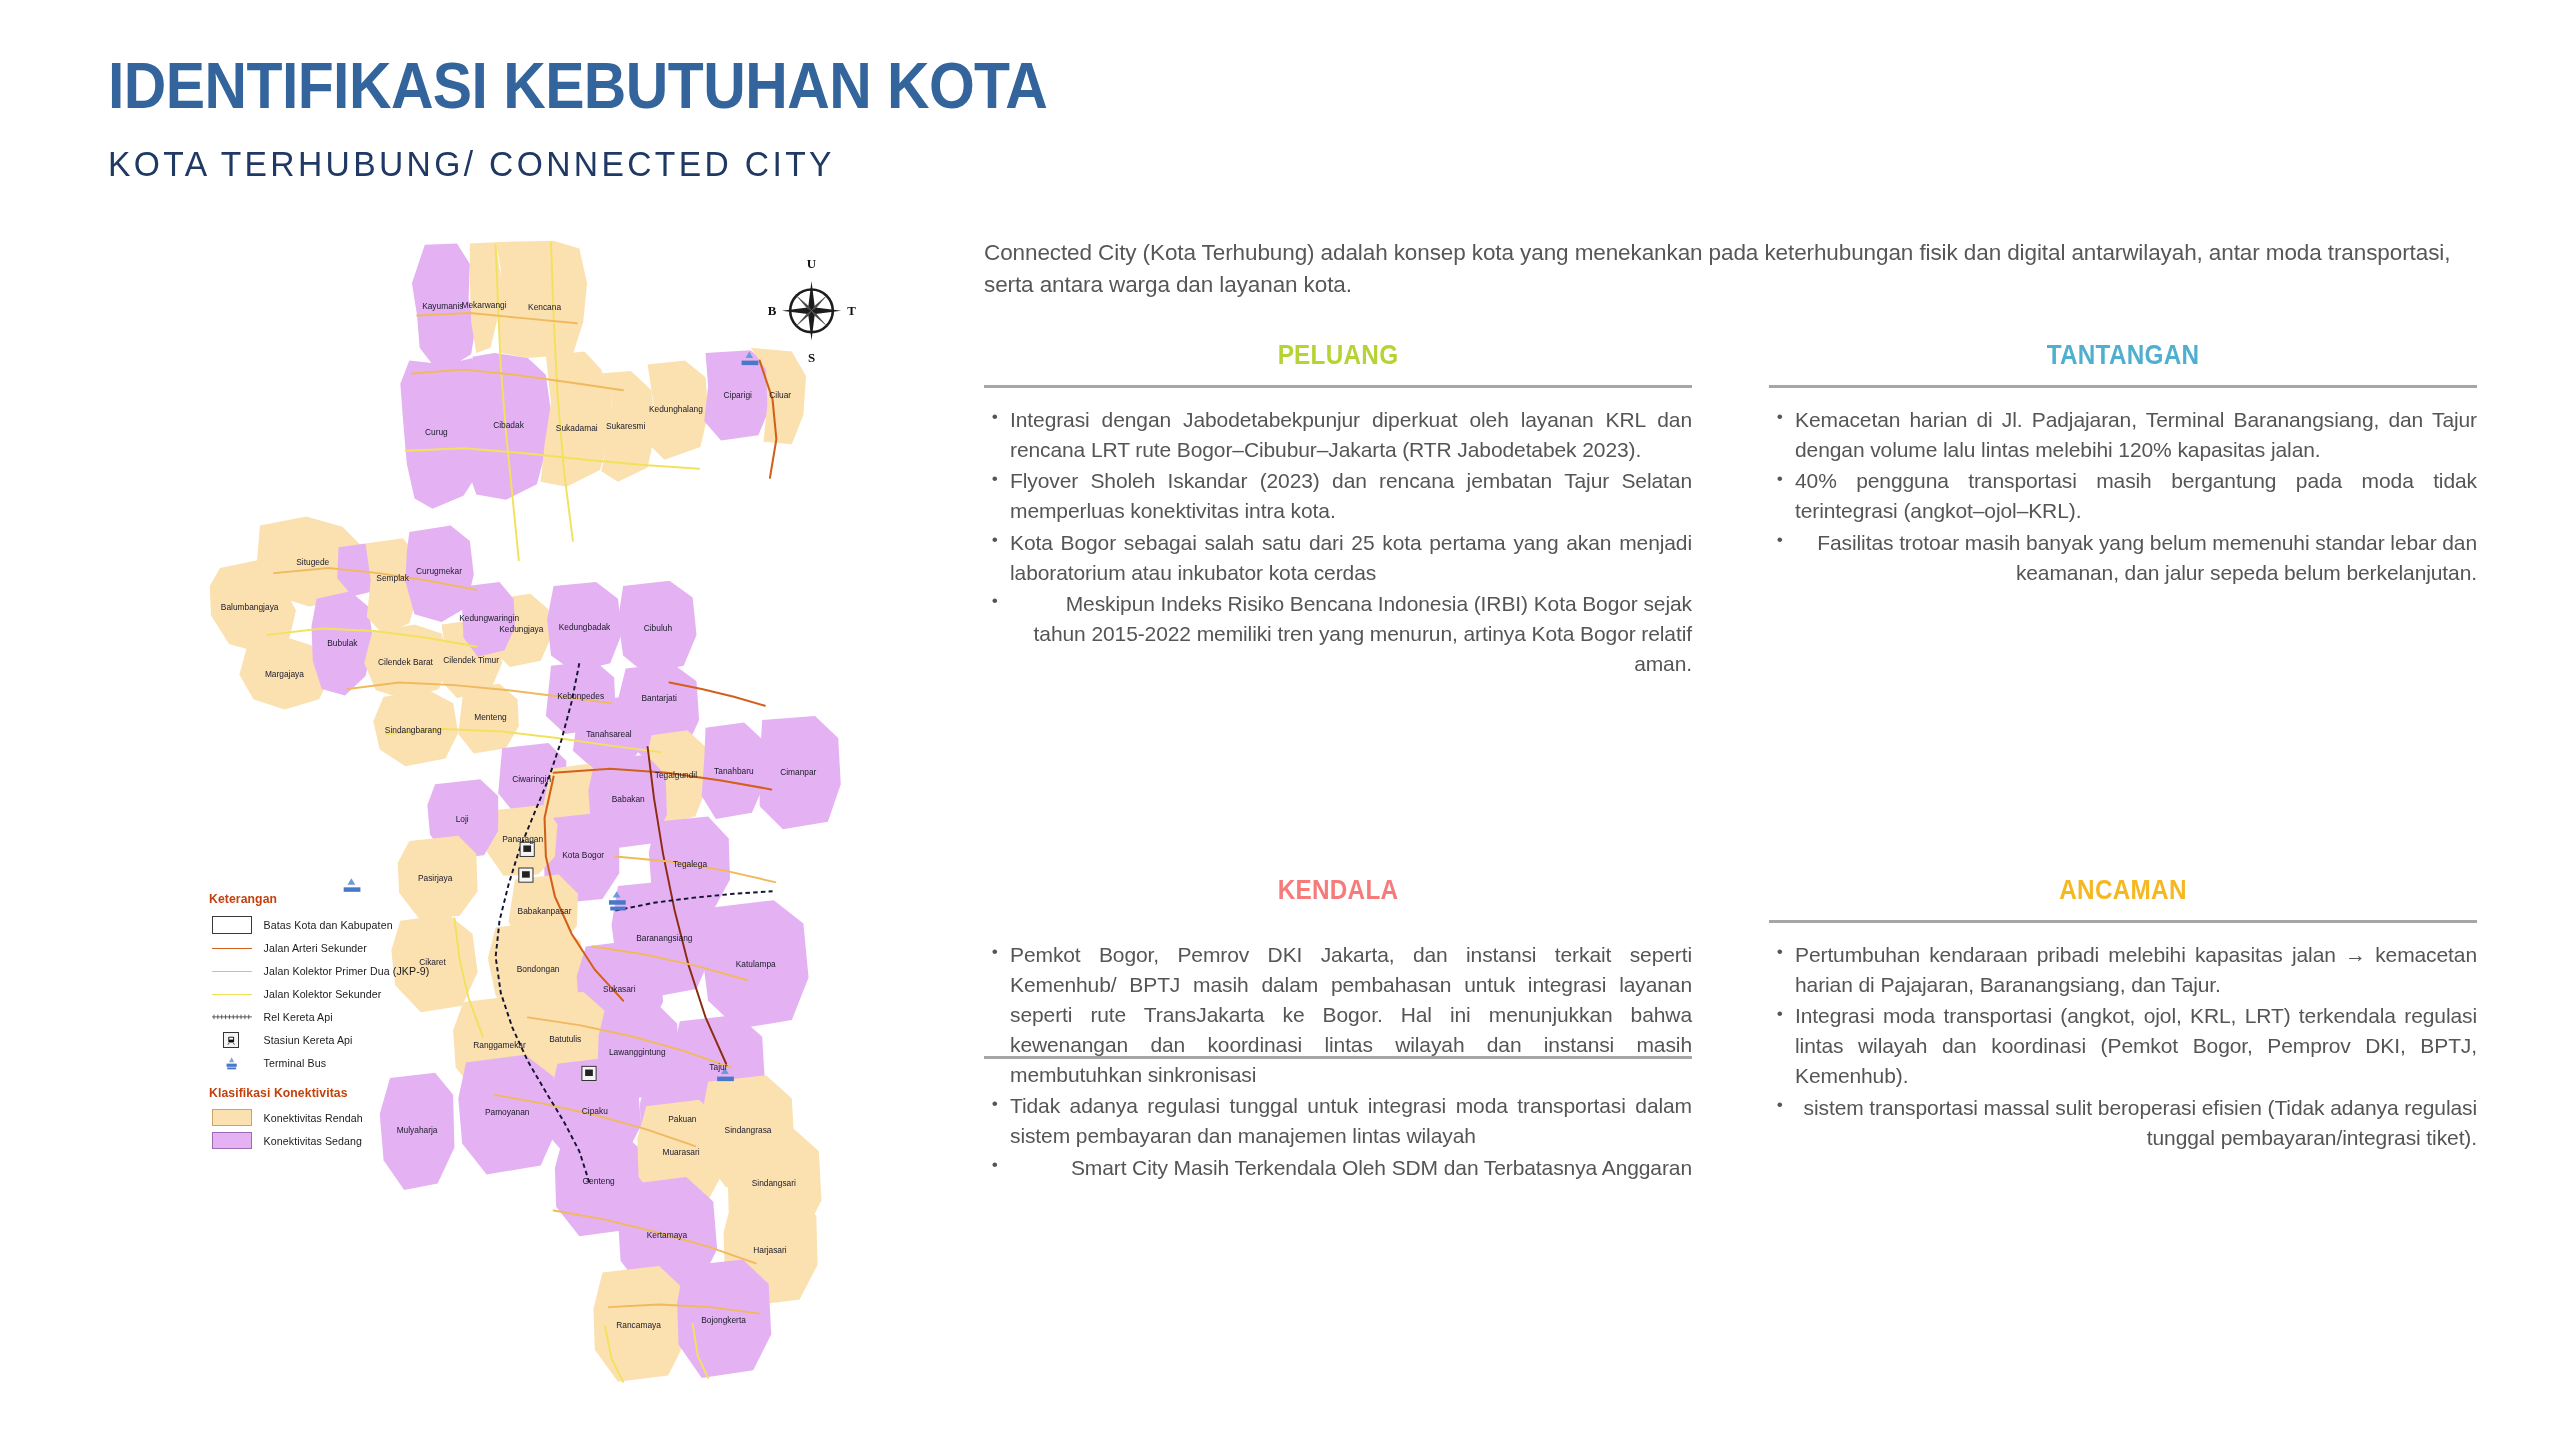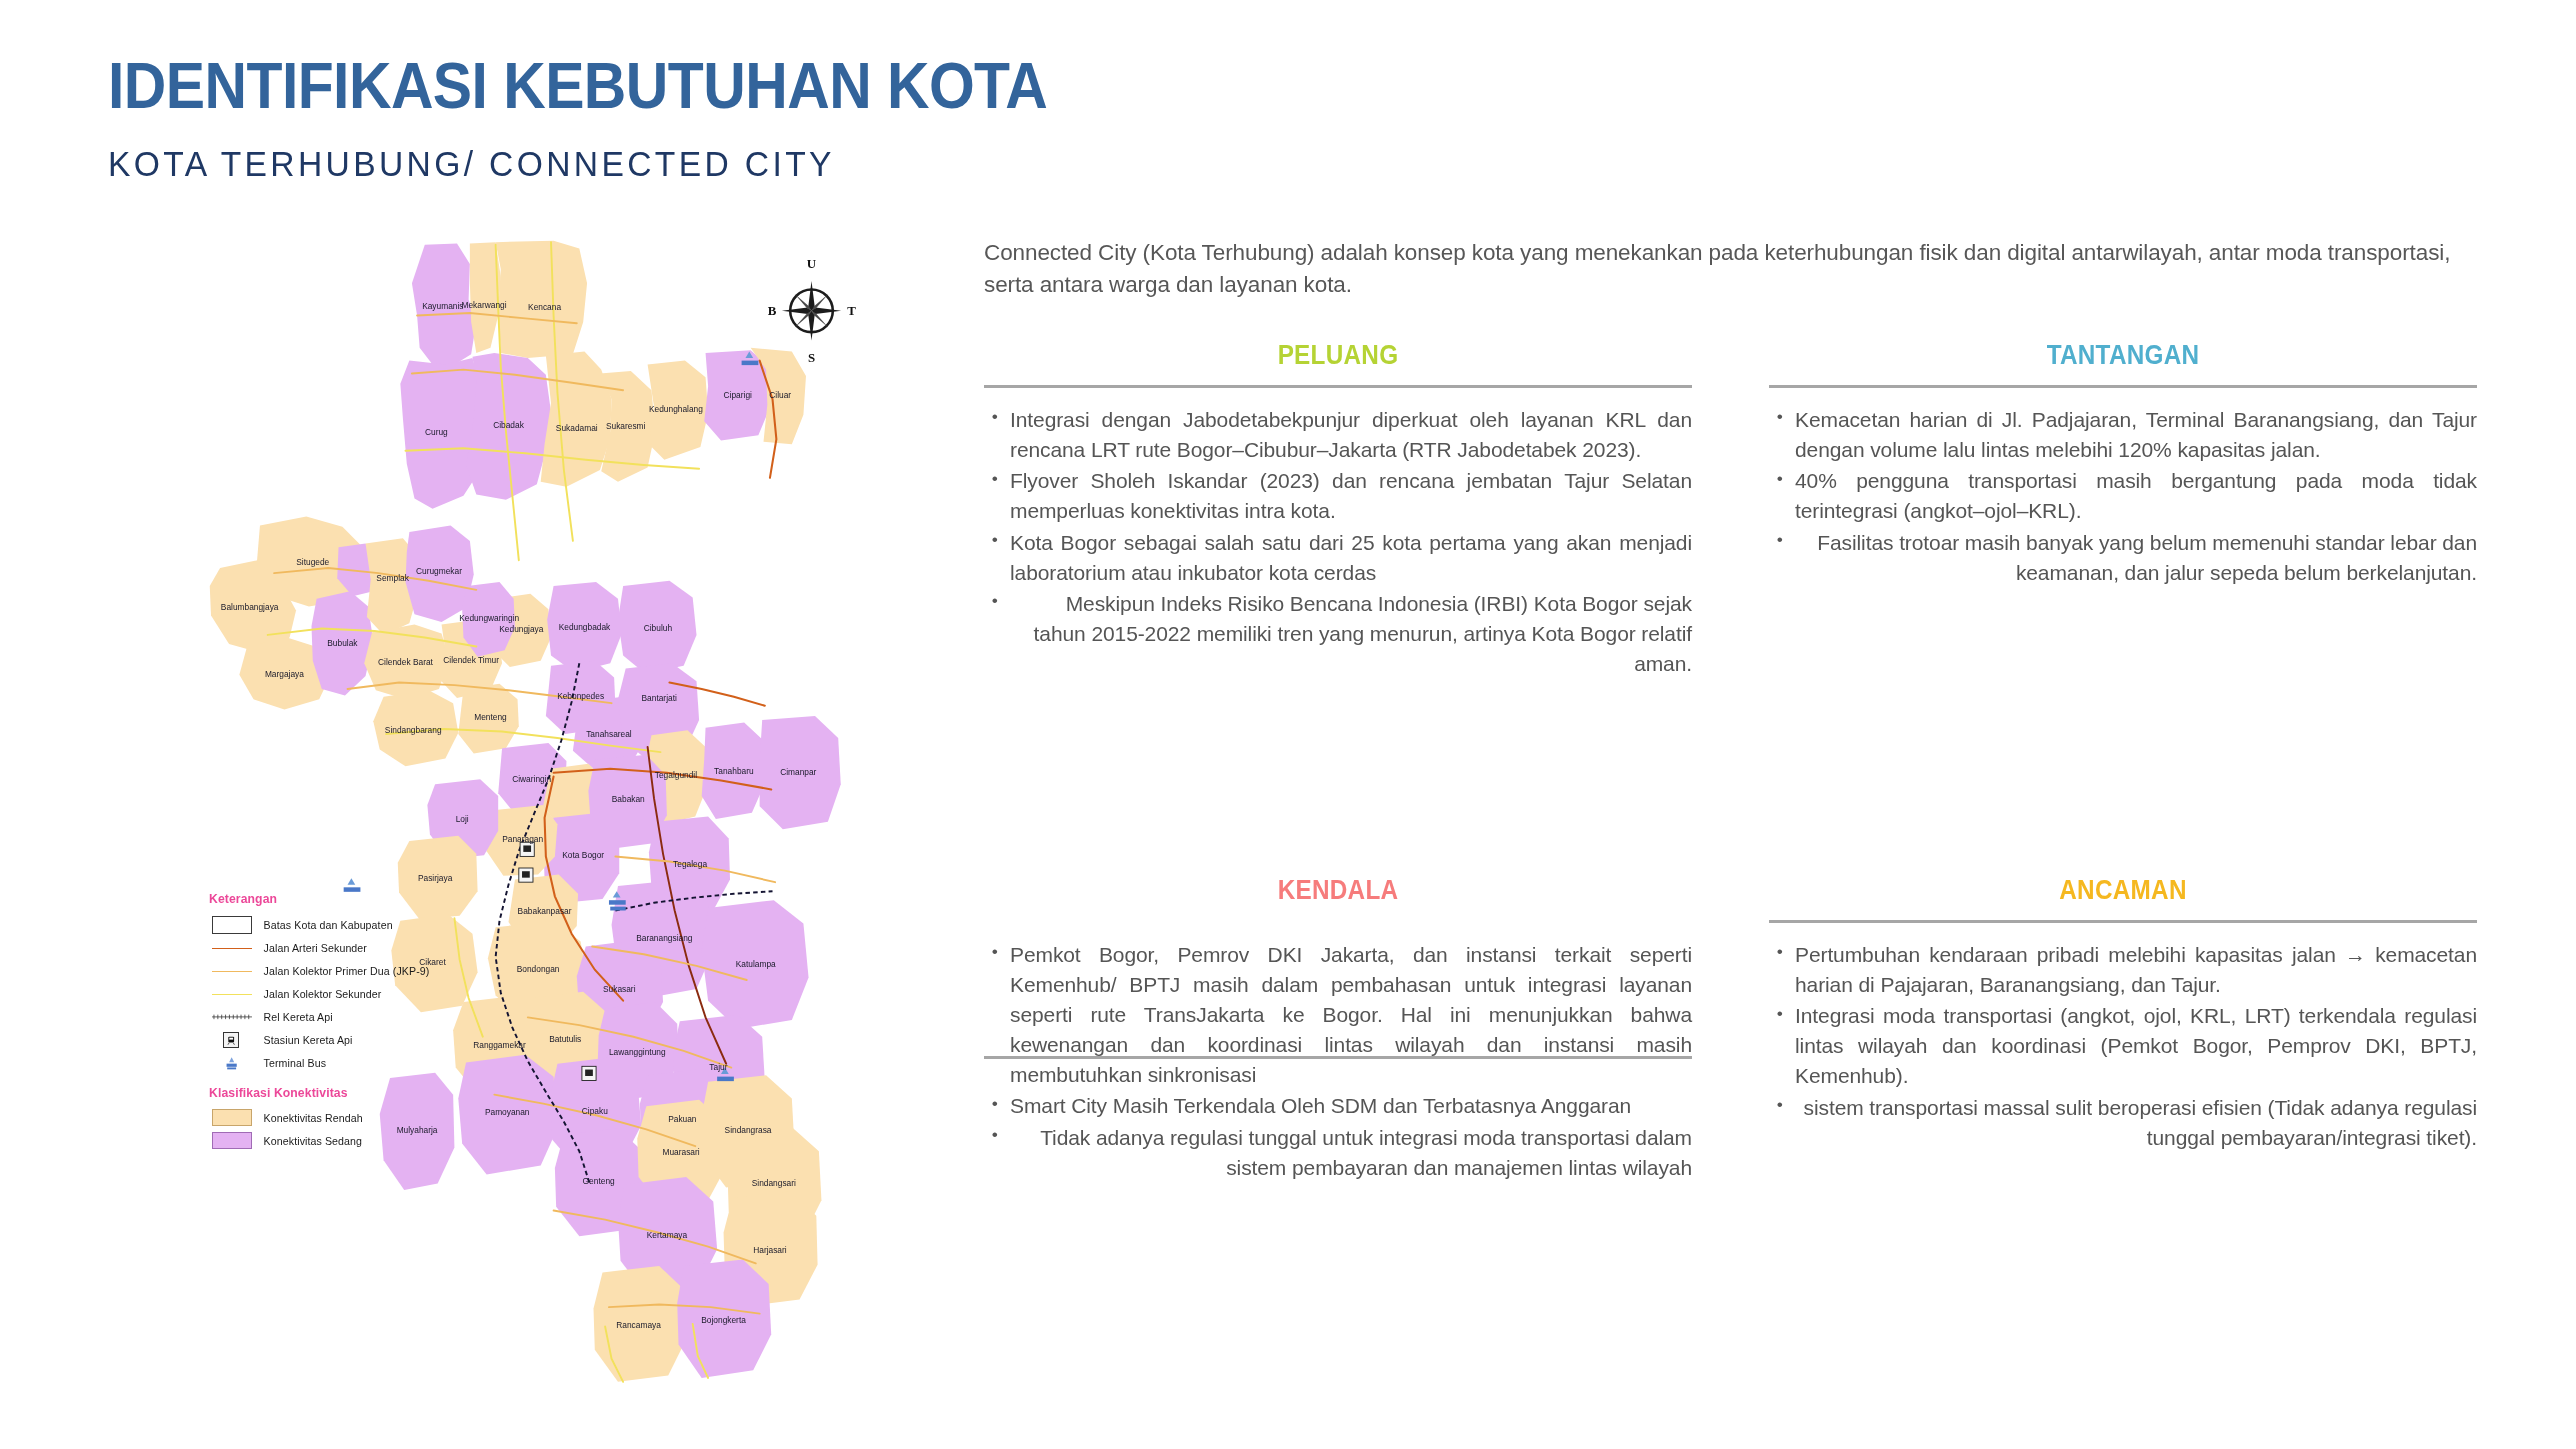--- a/index.html
+++ b/index.html
@@ -69,21 +69,21 @@
   #map-legend {
     position: absolute;
     left: 209px;
     top: 892px;
     width: 270px;
     color: #111111;
   }
   .legend-title {
     font-size: 12.2px;
     font-weight: bold;
-    color: #ec4899;
+    color: #c2410c;
     margin: 0 0 7.7px 0;
     letter-spacing: 0.1px;
   }
   .legend-title.second { margin-top: 11.6px; margin-bottom: 6px; }
   .legend-row {
     display: flex;
     align-items: center;
     height: 23px;
   }
   .legend-swatch-wrap {
@@ -630,22 +630,22 @@
   </div>
 </div>
 
 <div id="quad-bottom" class="quad-grid">
   <div class="quad-row">
     <div class="quad-col" id="kendala-col">
       <div class="quad-heading" style="color:#F67C7C">KENDALA</div>
       <div class="quad-rule"></div>
       <ul class="quad-list">
         <li>Pemkot Bogor, Pemrov DKI Jakarta, dan instansi terkait seperti Kemenhub/ BPTJ masih dalam pembahasan untuk integrasi layanan seperti rute TransJakarta ke Bogor. Hal ini menunjukkan bahwa kewenangan dan koordinasi lintas wilayah dan instansi masih membutuhkan sinkronisasi</li>
+        <li>Tidak adanya regulasi tunggal untuk integrasi moda transportasi dalam sistem pembayaran dan manajemen lintas wilayah</li>
         <li>Smart City Masih Terkendala Oleh SDM dan Terbatasnya Anggaran</li>
-        <li>Tidak adanya regulasi tunggal untuk integrasi moda transportasi dalam sistem pembayaran dan manajemen lintas wilayah</li>
       </ul>
     </div>
     <div class="quad-col">
       <div class="quad-heading" style="color:#F5B820">ANCAMAN</div>
       <div class="quad-rule"></div>
       <ul class="quad-list">
         <li>Pertumbuhan kendaraan pribadi melebihi kapasitas jalan → kemacetan harian di Pajajaran, Baranangsiang, dan Tajur.</li>
         <li>Integrasi moda transportasi (angkot, ojol, KRL, LRT) terkendala regulasi lintas wilayah dan koordinasi (Pemkot Bogor, Pemprov DKI, BPTJ, Kemenhub).</li>
         <li>sistem transportasi massal sulit beroperasi efisien (Tidak adanya regulasi tunggal pembayaran/integrasi tiket).</li>
       </ul>

